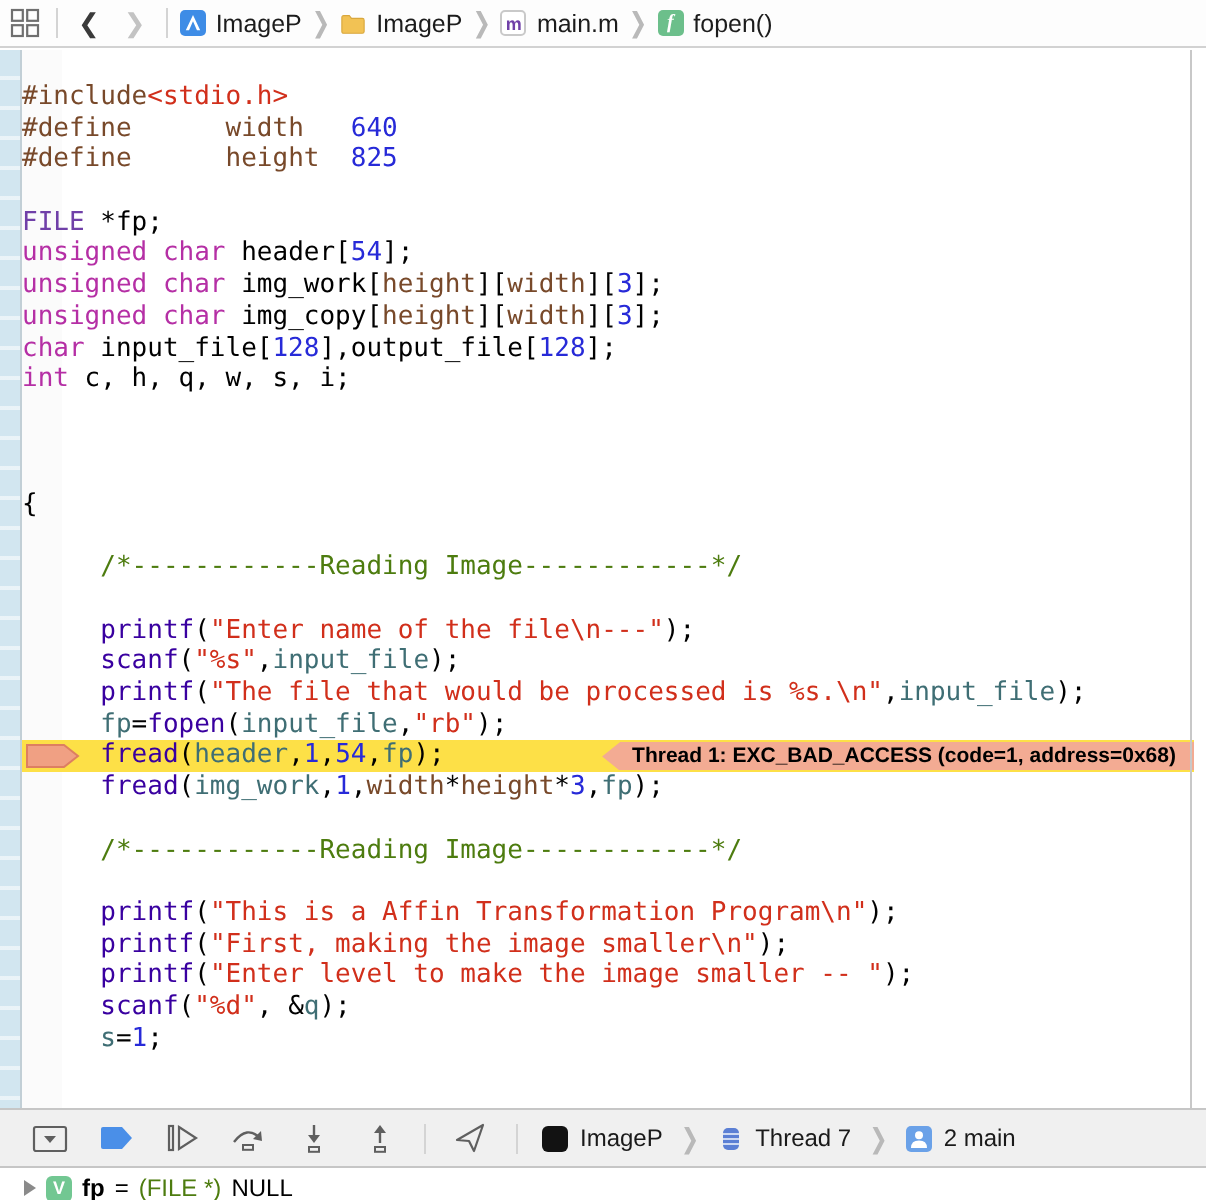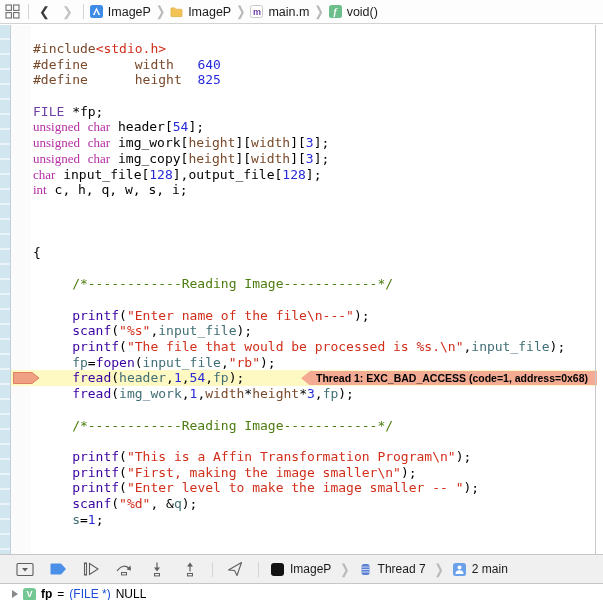--- a/index.html
+++ b/index.html
@@ -21,50 +21,50 @@
 
   
   .editor{position:absolute;left:0;top:25px;width:603px;height:529px;overflow:hidden;background:#fff;}
   .ribbon{position:absolute;left:0;top:0;width:10px;height:529px;background:#d2e6f0;
           border-right:1px solid #c2cfd6;
           background-image:repeating-linear-gradient(180deg,rgba(255,255,255,0) 0 13px,rgba(255,255,255,.55) 13px 15px);}
   .gutter{position:absolute;left:11px;top:0;width:20px;height:529px;background:#fbfbfb;}
   .editor-edge{position:absolute;left:595px;top:0;width:1px;height:529px;background:#c8c8c8;}
 
   .line-layer{position:absolute;left:11px;top:16px;width:586px;}
-  .code-line{position:relative;height:15.7px;line-height:15.7px;padding-left:22px;
+  .code-line{position:relative;height:15.7px;line-height:15.7px;
              font-family:"DejaVu Sans Mono",monospace;font-size:13px;white-space:pre;color:#000;}
-  .code-line.hl{background:#fef9c3;}
+  .code-line.hl{background:#fde047;}
   .bp-arrow{position:absolute;left:2px;top:2px;}
   .err-badge{position:absolute;right:0;top:0.5px;height:14.5px;line-height:14.5px;
              background:#f3ab93;color:#000;font-family:"Liberation Sans",sans-serif;
              font-size:10.5px;font-weight:600;padding:0 9px 0 15px;white-space:nowrap;
              clip-path:polygon(0 50%,9px 0,100% 0,100% 100%,9px 100%);}
 
   .pp{color:#78492a;} .mac{color:#78492a;} .str{color:#d12f1b;} .num{color:#272ad8;}
-  .kw{color:#b52fa5;font-family:Liberation Serif, serif;} .typ{color:#7040a8;} .fn{color:#3900a0;} .vr{color:#3f6e74;}
+  .kw{color:#b52fa5;} .typ{color:#7040a8;} .fn{color:#3900a0;} .vr{color:#3f6e74;}
   .cm{color:#4d7c0f;} .pl{color:#000;}
 
   
   .debugbar{position:absolute;left:0;top:554px;width:603px;height:30px;background:#f0f0f0;
             border-top:1px solid #c6c6c6;border-bottom:1px solid #c6c6c6;box-sizing:border-box;
             display:flex;align-items:center;padding-left:12px;}
   .dbg-btn{width:26px;height:24px;display:flex;align-items:center;justify-content:center;
            margin-right:7px;cursor:default;}
   .dbg-crumb{display:flex;align-items:center;gap:6px;font-size:12px;color:#1a1a1a;margin-left:2px;}
 
   
   .varsarea{position:absolute;left:0;top:584px;width:603px;height:16px;background:#fff;overflow:hidden;}
   .var-row{display:flex;align-items:center;gap:5px;padding:3px 0 0 12px;font-size:12px;color:#000;}
   .disc{width:0;height:0;border-left:6px solid #8a8a8a;border-top:4px solid transparent;
         border-bottom:4px solid transparent;}
   .vbadge{width:13px;height:13px;border-radius:3px;background:#72c792;color:#fff;
           font-size:9px;font-weight:bold;display:flex;align-items:center;justify-content:center;}
   .var-name{font-weight:bold;}
-  .var-type{color:#1d4ed8;}
+  .var-type{color:#4d7c0f;}
 </style>
 </head>
 <body>
 
 <div class="jumpbar">
   <div class="jb-btn">
     <svg width="15" height="15" viewBox="0 0 15 15">
       <g fill="none" stroke="#6f6f6f" stroke-width="1.1">
         <rect x="1" y="1" width="5.4" height="5.4"></rect>
           <rect x="8.6" y="1" width="5.4" height="5.4"></rect>
@@ -99,21 +99,21 @@
   <span class="crumb-sep">❯</span>
 
   <div class="crumb">
     <span class="badge-ic" style="background:#fff;border:1px solid #c9c9c9;box-sizing:border-box;color:#7040a8;font-size:9px;font-weight:bold;">m</span>
     <span>main.m</span>
   </div>
   <span class="crumb-sep">❯</span>
 
   <div class="crumb">
     <span class="badge-ic" style="background:#6cbf8b;color:#fff;font-size:10px;font-weight:bold;font-style:italic;font-family:'Liberation Serif',serif;">f</span>
-    <span>void()</span>
+    <span>fopen()</span>
   </div>
 </div>
 
 <div class="editor">
   <div class="ribbon"></div>
   <div class="gutter"></div>
   <div class="line-layer" id="code-lines">
       <div class="code-line"><span class="pp">#include</span><span class="str">&lt;stdio.h&gt;</span></div>
       <div class="code-line"><span class="pp">#define</span><span class="pl">      </span><span class="mac">width</span><span class="pl">   </span><span class="num">640</span></div>
       <div class="code-line"><span class="pp">#define</span><span class="pl">      </span><span class="mac">height</span><span class="pl">  </span><span class="num">825</span></div>

